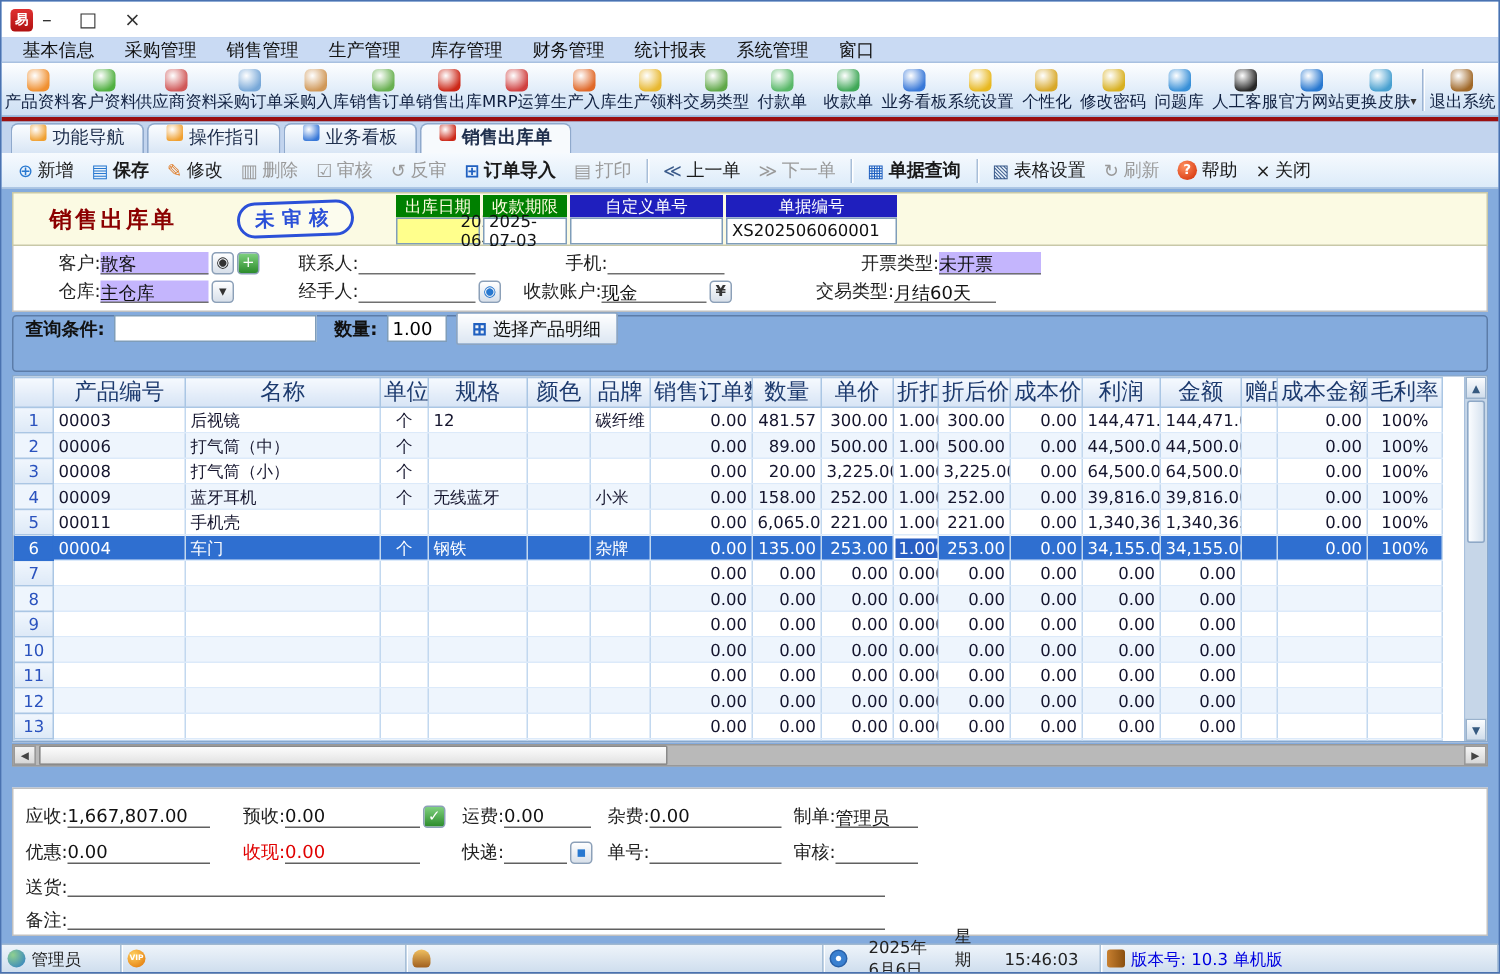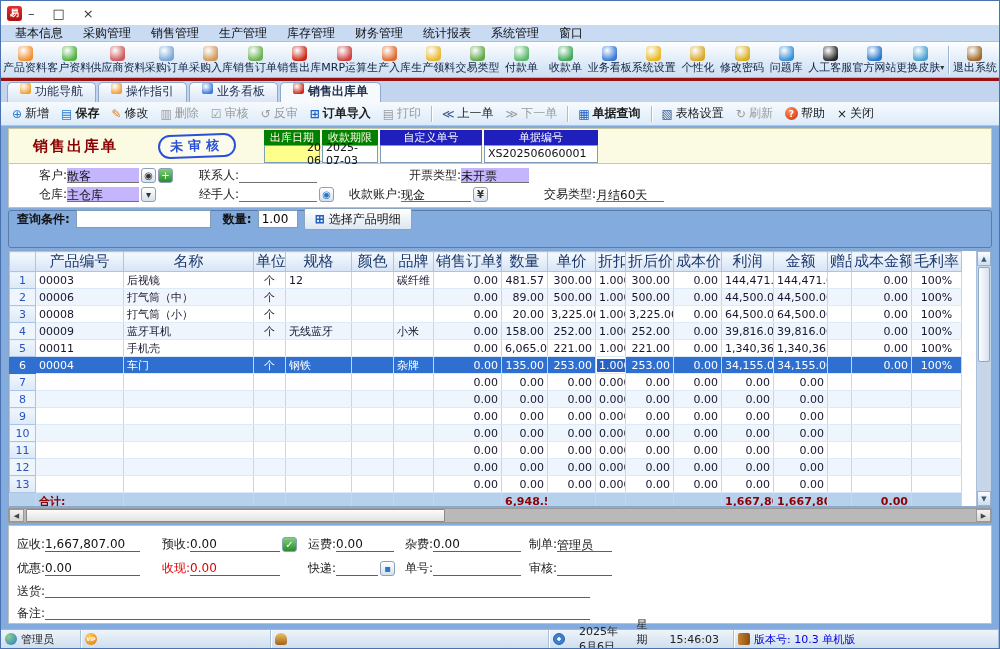--- a/index.html
+++ b/index.html
@@ -96,21 +96,21 @@
   .vs-track { flex:1; position:relative; background:#c6d6e8; }
   .vs-thumb { position:absolute; top:1px; left:1px; right:1px; height:95px; background:linear-gradient(90deg,#fbfdff,#d6e2ef); border:1px solid #8ea8c6; border-radius:2px; }
 
   
   .hscroll { height:15px; margin-top:1px; background:#b9b9b9; display:flex; flex:0 0 auto; border:1px solid #999; }
   .hs-btn { width:15px; background:linear-gradient(#f4f4f4,#d6d6d6); border:1px solid #999; font-size:7px; color:#444; display:flex; align-items:center; justify-content:center; flex:0 0 auto; }
   .hs-track { flex:1; position:relative; }
   .hs-thumb { position:absolute; top:0; bottom:0; left:2px; width:44%; background:linear-gradient(#fcfcfc,#e2e2e2); border:1px solid #8a8a8a; border-radius:1px; }
 
   
-  .footer { height:99px; background:#fff; border:1px solid #c0c0c0; margin-top:2px; padding:6px 8px 0 8px; flex:0 0 auto; }
+  .footer { height:99px; background:#fff; border:1px solid #c0c0c0; margin-top:14px; padding:6px 8px 0 8px; flex:0 0 auto; }
   .f-row { display:flex; align-items:center; height:24px; }
   .f-g { display:flex; align-items:center; flex:0 0 auto; }
   .f-lbl { color:#222; white-space:nowrap; }
   .f-lbl.red, .f-val.red { color:#e00000; }
   .f-val { border-bottom:1px solid #606060; height:15px; font-size:12px; color:#111; white-space:nowrap; }
   .f-line { height:22px; display:flex; align-items:center; }
   .f-bigval { border-bottom:1px solid #606060; height:14px; flex:0 0 545px; }
 
   
   .statusbar { height:19px; background:linear-gradient(#eef4fa,#cfdeee); border-top:1px solid #a0b8d0; display:flex; flex:0 0 auto; font-size:11px; color:#222; }
@@ -402,20 +402,24 @@
     <div class="infoform">
       <div class="if-row">
         <div class="if-g" style="width:160px">
           <span class="if-lbl">客户:</span>
           <span class="if-val hl" style="width:72px">散客</span>
           <span class="mini-btn">◉</span>
           <span class="mini-btn green">+</span>
         </div>
         <div class="if-g" style="width:150px">
           <span class="if-lbl">联系人:</span>
+          <span class="if-val" style="width:78px"></span>
+        </div>
+        <div class="if-g" style="width:165px">
+          <span class="if-lbl" style="margin-left:28px">手机:</span>
           <span class="if-val" style="width:78px"></span>
         </div>
         <div class="if-g">
           <span class="if-lbl" style="margin-left:60px">开票类型:</span>
           <span class="if-val hl" style="width:68px">未开票</span>
         </div>
       </div>
       <div class="if-row">
         <div class="if-g" style="width:160px">
           <span class="if-lbl">仓库:</span>

